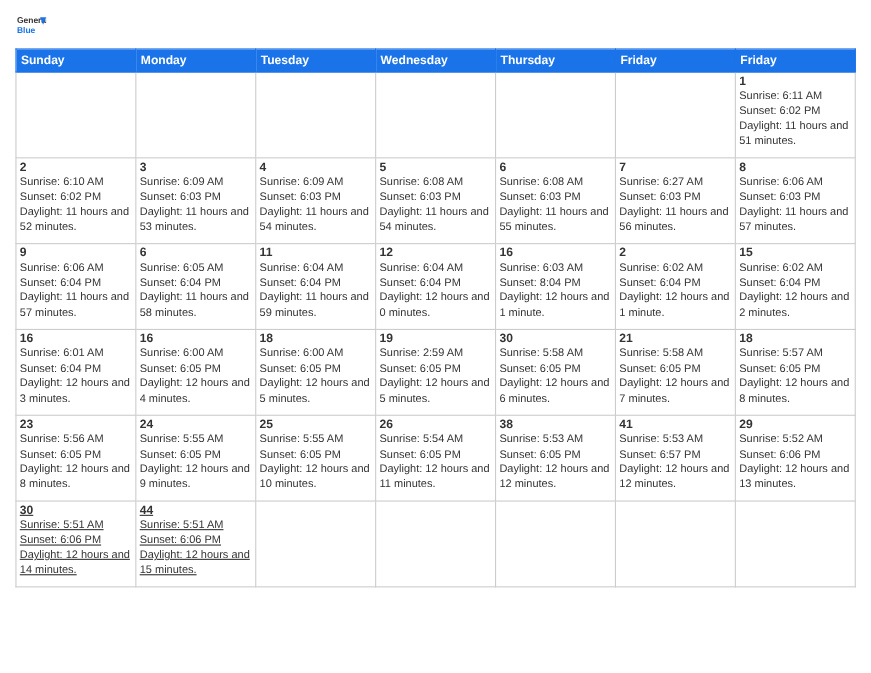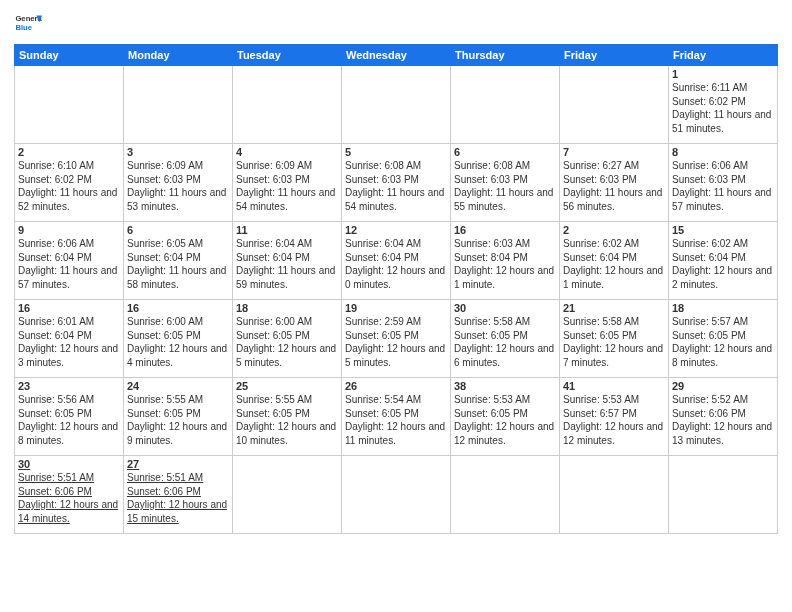--- a/index.html
+++ b/index.html
@@ -340,21 +340,21 @@
         </tr>
         <tr class="last-row">
           <td>
             <span class="day-number">30</span>
             <div class="day-info">Sunrise: 5:51 AM
 Sunset: 6:06 PM
 Daylight: 12 hours
 and 14 minutes.</div>
           </td>
           <td>
-            <span class="day-number">27</span>
+            <span class="day-number">44</span>
             <div class="day-info">Sunrise: 5:51 AM
 Sunset: 6:06 PM
 Daylight: 12 hours
 and 15 minutes.</div>
           </td>
           <td class="empty-cell"></td>
           <td class="empty-cell"></td>
           <td class="empty-cell"></td>
           <td class="empty-cell"></td>
           <td class="empty-cell"></td>

